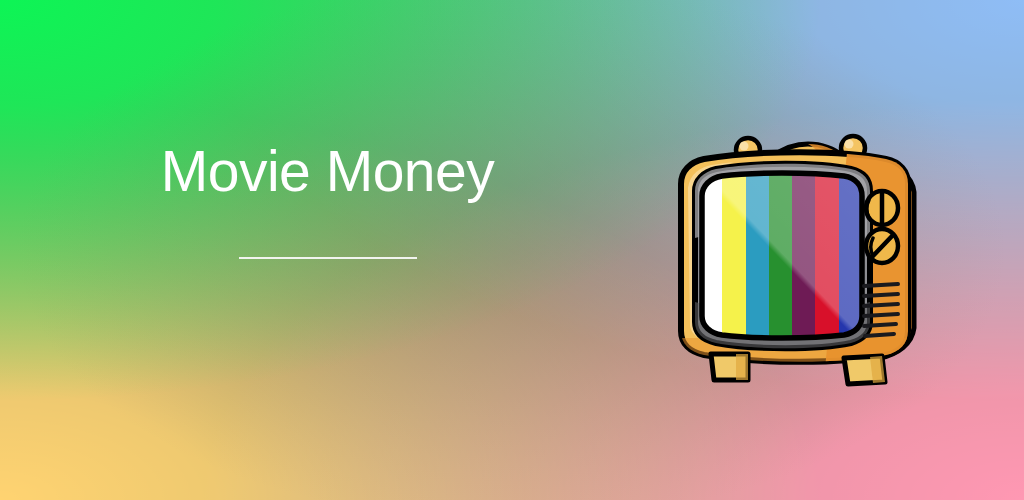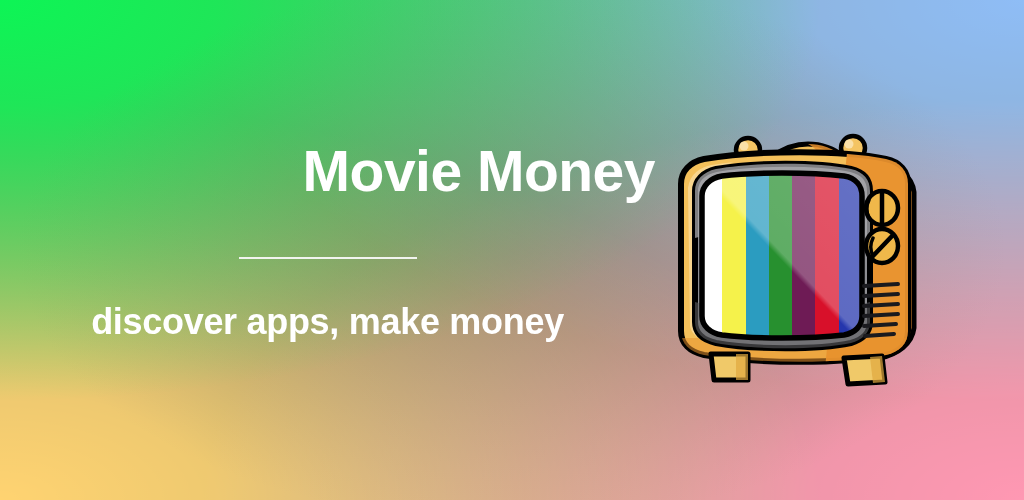--- a/index.html
+++ b/index.html
@@ -37,24 +37,24 @@
     position: absolute;
     left: 0;
     top: 0;
     width: 655px;
     height: 500px;
   }
   .app-title {
     position: absolute;
     left: 0; right: 0;
     top: 142px;
-    text-align: right;
+    text-align: center;
     color: #ffffff;
     font-size: 57px;
-    font-weight: bold;
+    font-weight: normal;
     letter-spacing: -0.5px;
     line-height: 1.05;
     white-space: nowrap;
   }
   .divider {
     position: absolute;
     left: 50%;
     transform: translateX(-50%);
     top: 257px;
     width: 178px;
@@ -88,21 +88,20 @@
 
 <div id="banner">
 
   <div id="grad-soften"></div>
 
   <div class="text-block">
     <div class="app-title">Movie Money</div>
 
     <div class="divider"></div>
 
-    <div class="app-tagline">discover apps, make money</div>
   </div>
 
   <div id="tv-illustration">
     <svg viewBox="0 0 300 300" xmlns="http://www.w3.org/2000/svg" aria-hidden="true">
       <defs>
         <clipPath id="screenClip">
           <path d="M54 108 C54 98 62 90 74 88 C105 84 162 84 196 88 C208 90 214 98 214 108
                    L214 228 C214 238 207 245 196 247 C162 251 105 251 74 247
                    C62 245 54 238 54 228 Z"></path>
         </clipPath>

